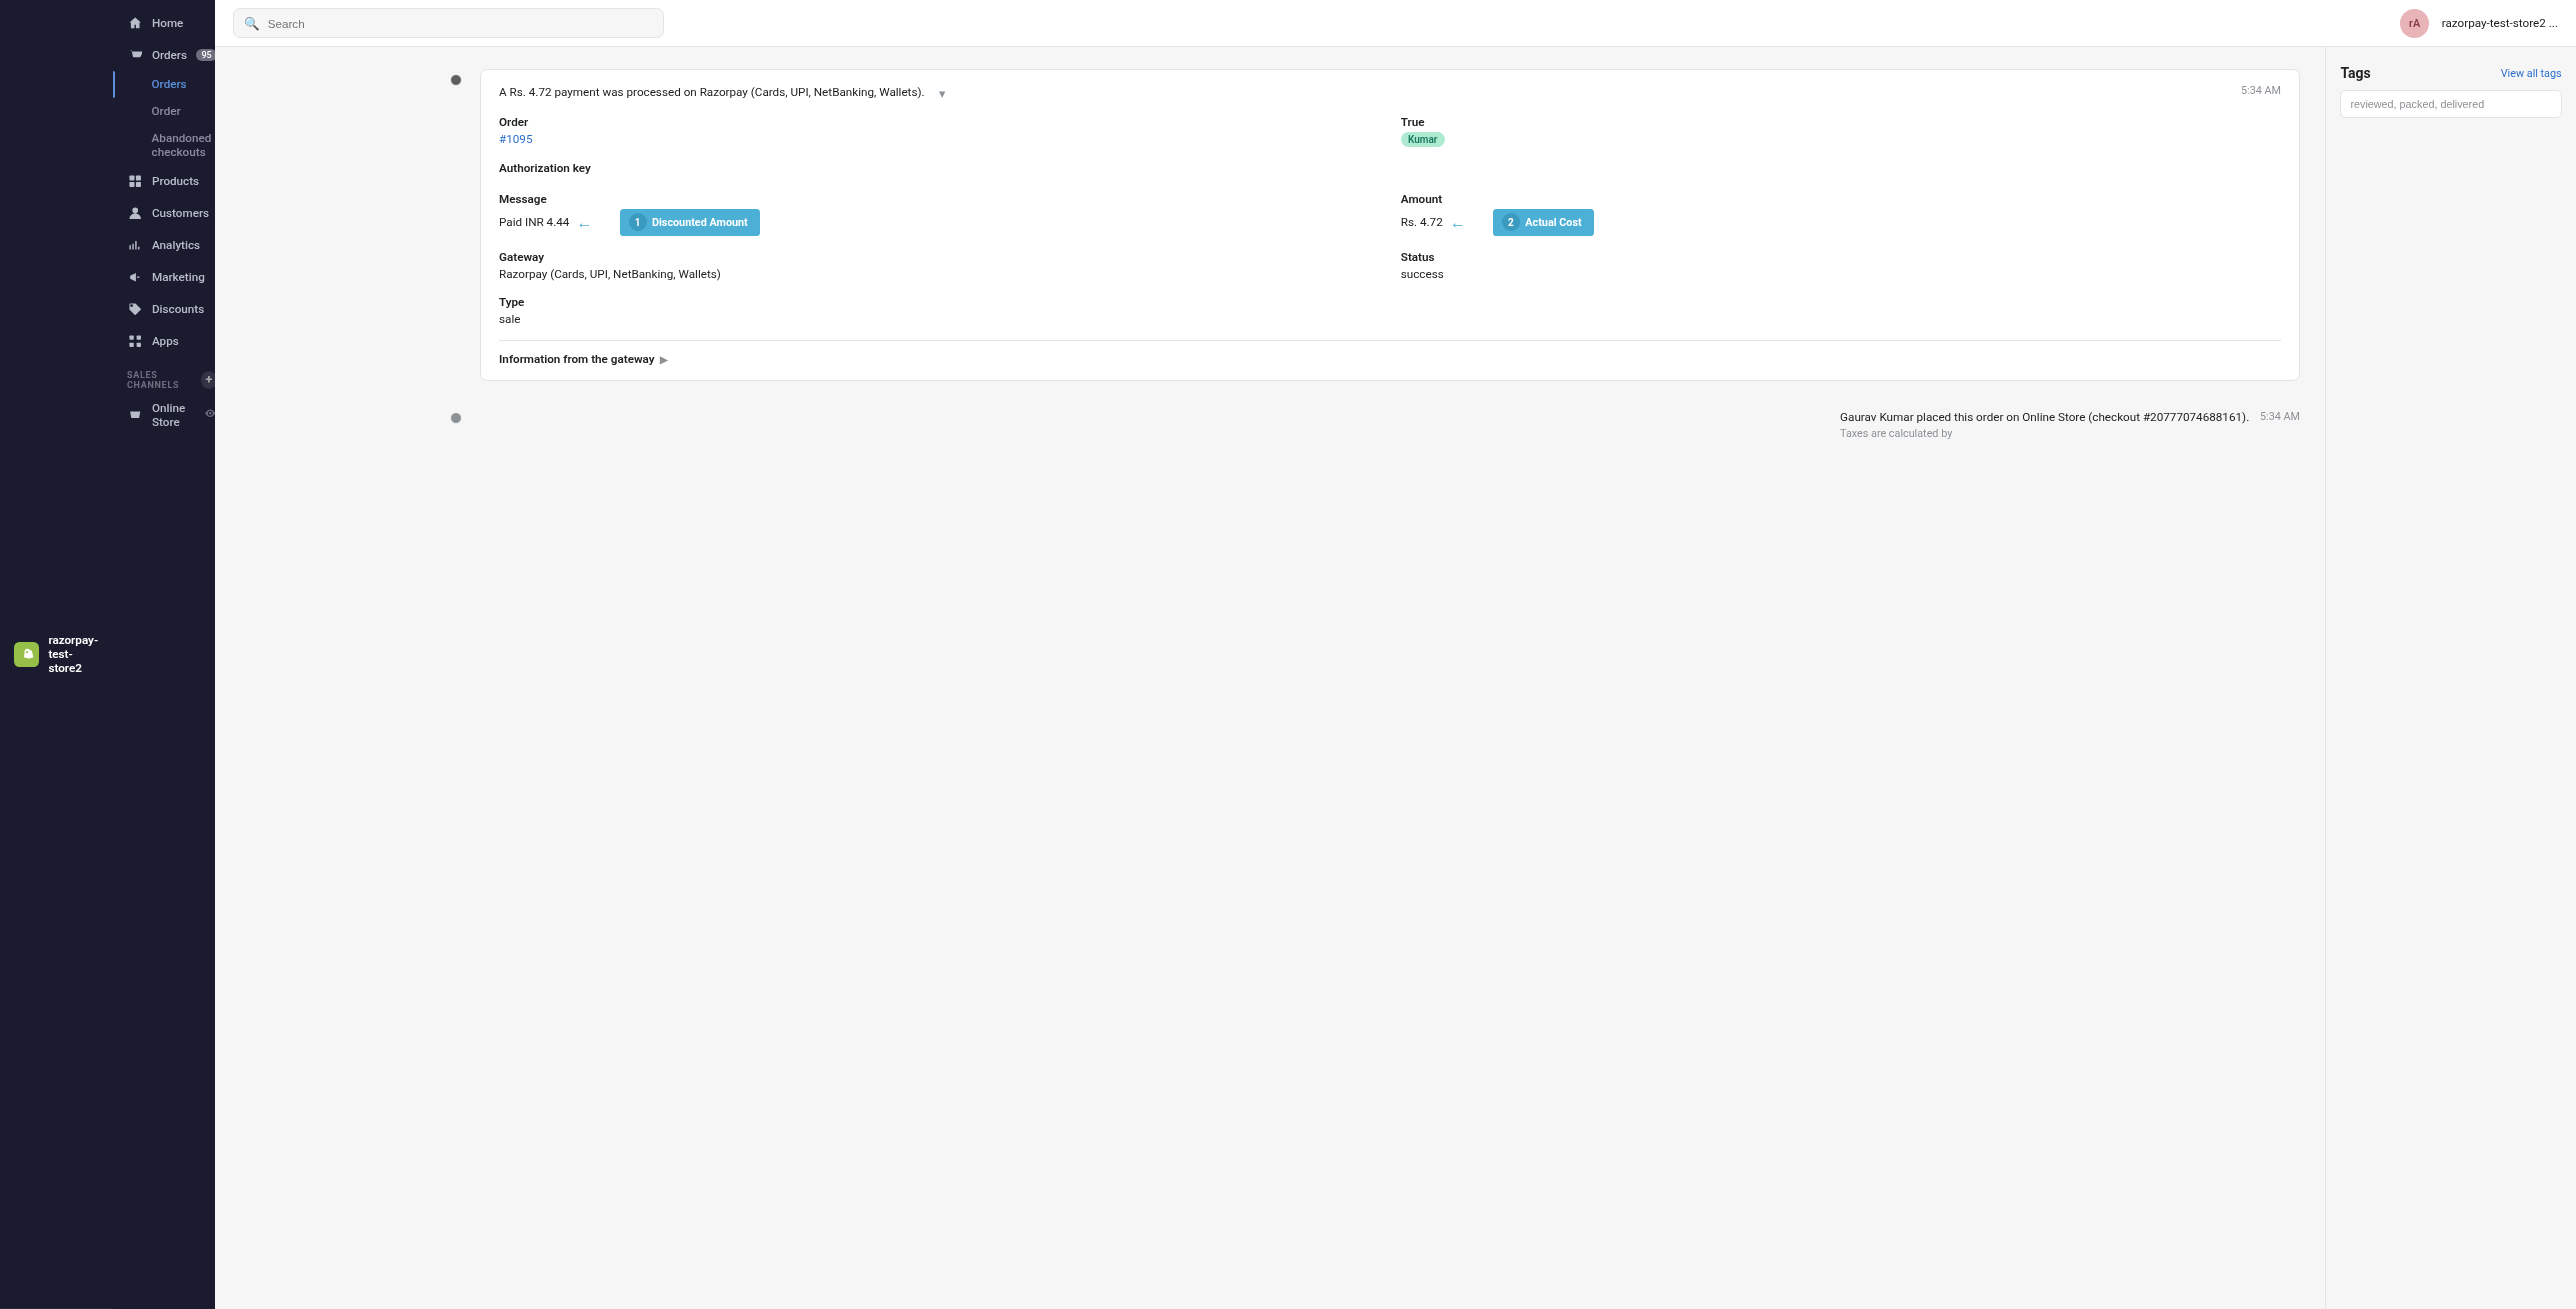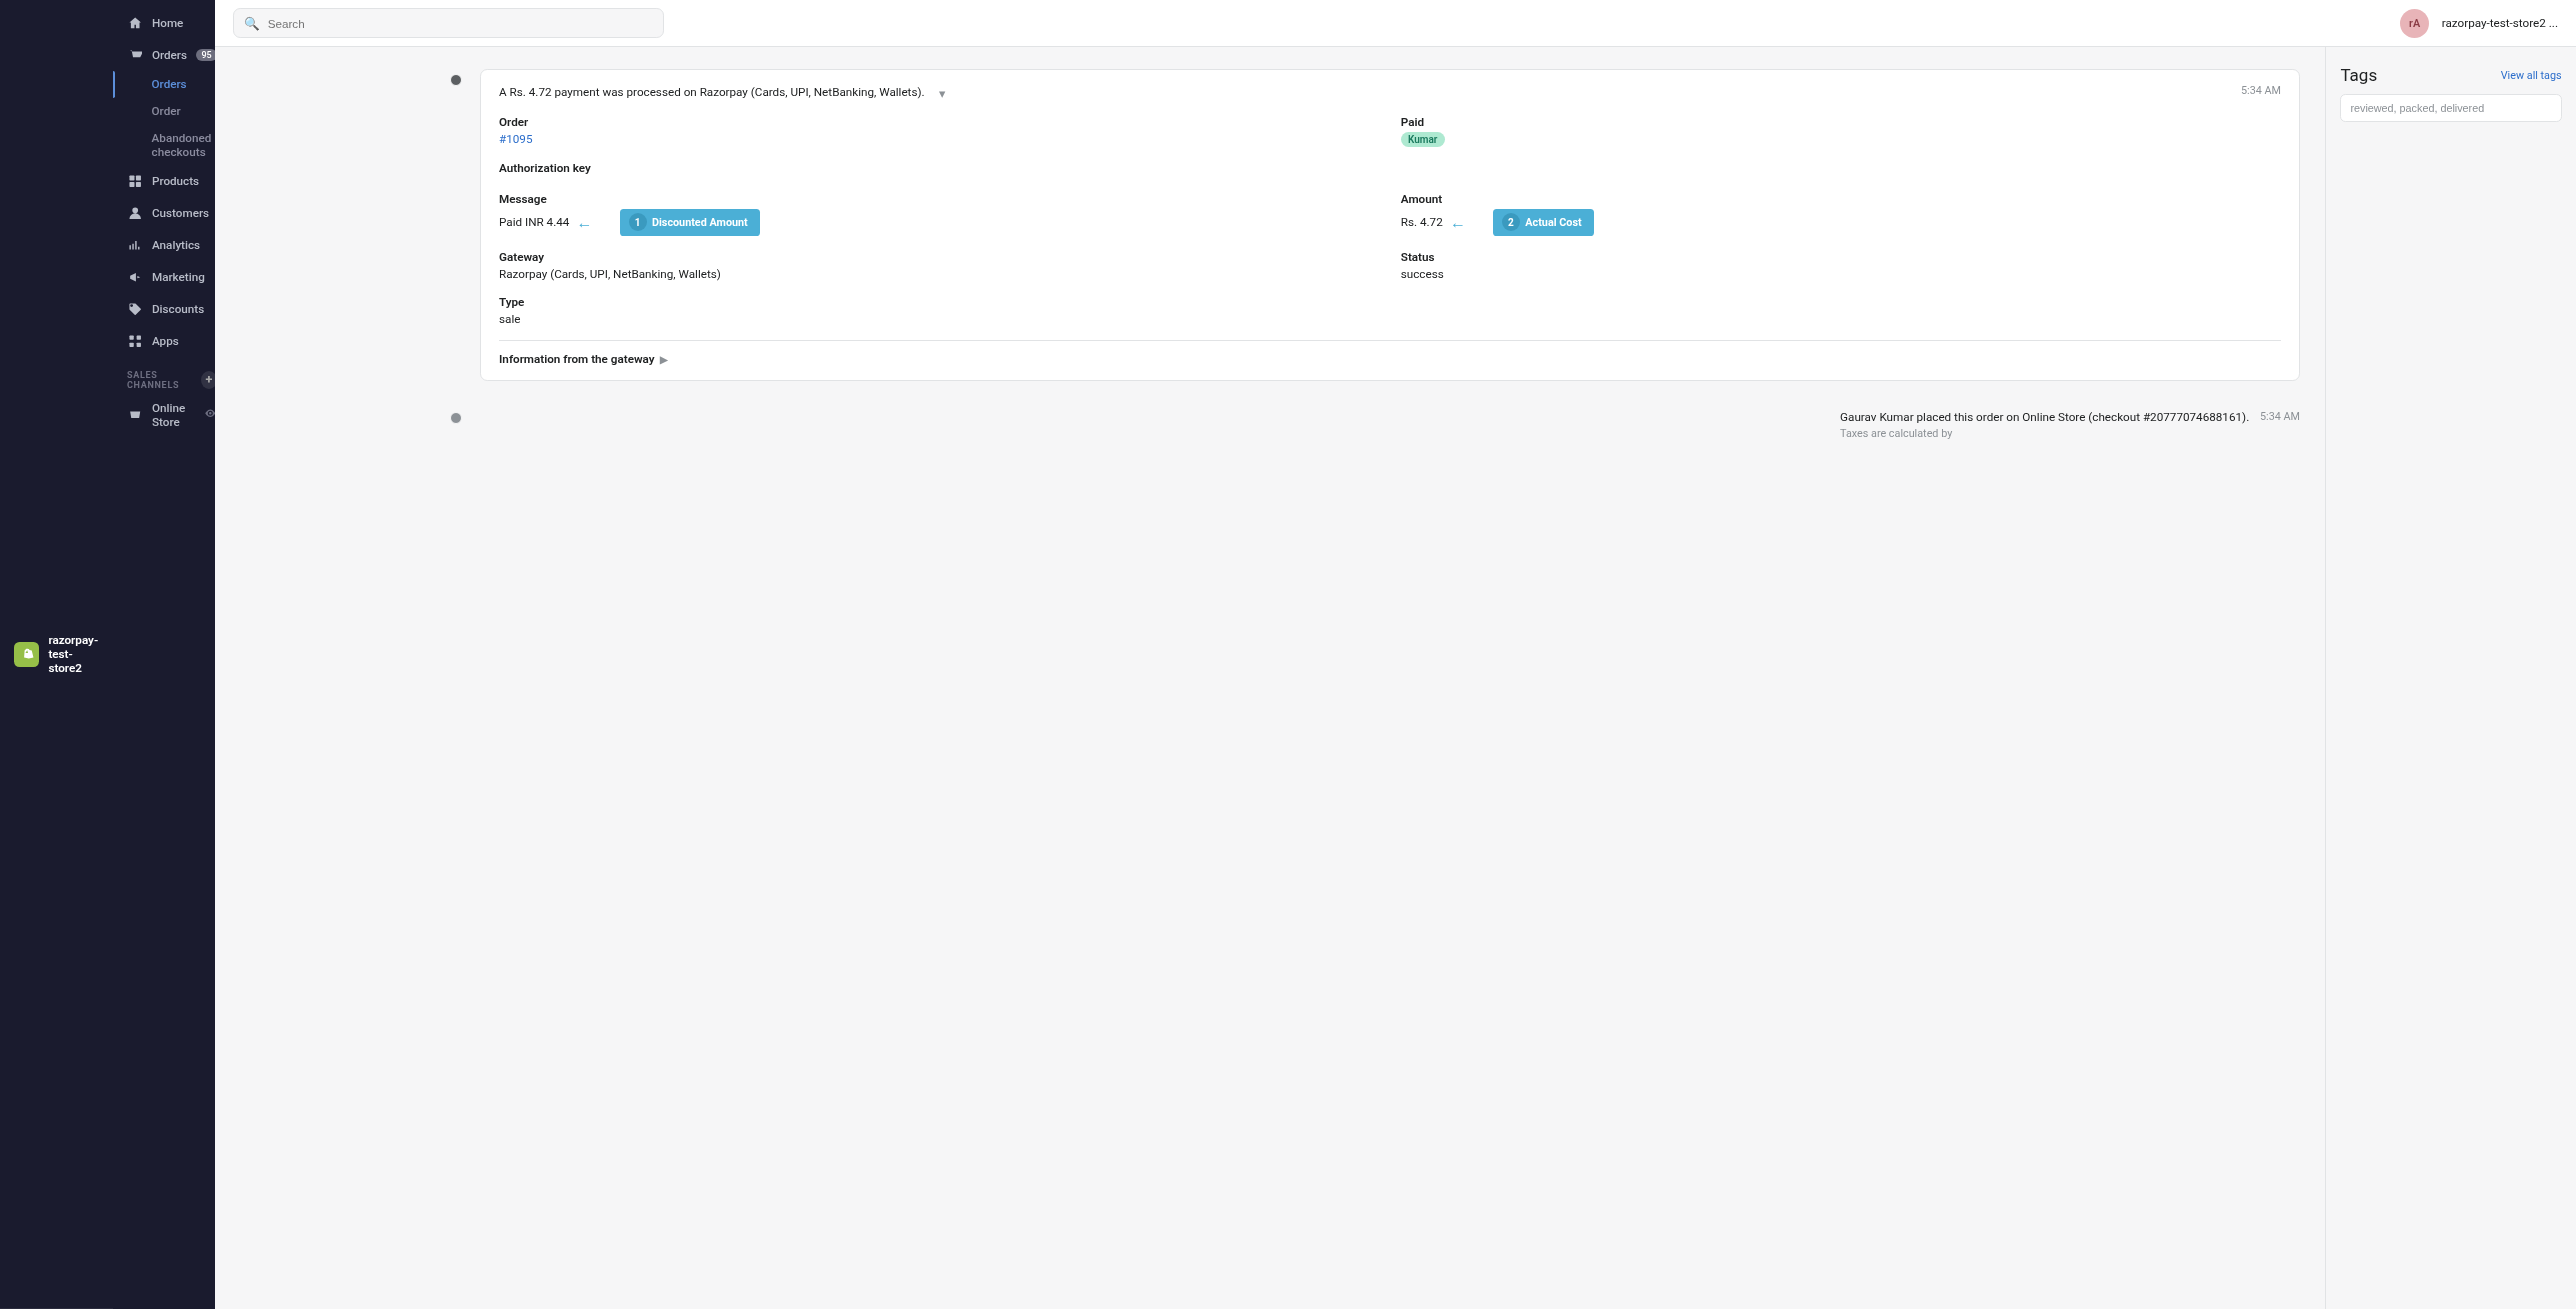--- a/index.html
+++ b/index.html
@@ -365,22 +365,22 @@
     .panel-section {
       margin-bottom: 18px;
     }
     .panel-section-header {
       display: flex;
       align-items: center;
       justify-content: space-between;
       margin-bottom: 9px;
     }
     .panel-section-title {
-      font-size: 17px;
-      font-weight: 400;
+      font-size: 14px;
+      font-weight: 700;
       color: #202223;
     }
     .panel-link {
       font-size: 10.8px;
       color: #2c6ecb;
       text-decoration: none;
       cursor: pointer;
     }
 
     .tags-input {
@@ -565,21 +565,21 @@
           <div class="detail-grid">
 
             <div class="detail-item">
               <div class="detail-label">Order</div>
               <div class="detail-value">
                 <a href="#">#1095</a>
               </div>
             </div>
 
             <div class="detail-item">
-              <div class="detail-label">Paid</div>
+              <div class="detail-label">True</div>
               <div class="detail-value">
                 <span class="badge-true">Kumar</span>
               </div>
             </div>
 
             <div class="detail-item" style="grid-column: span 2;">
               <div class="detail-label">Authorization key</div>
             </div>
 
             <div class="detail-item">

